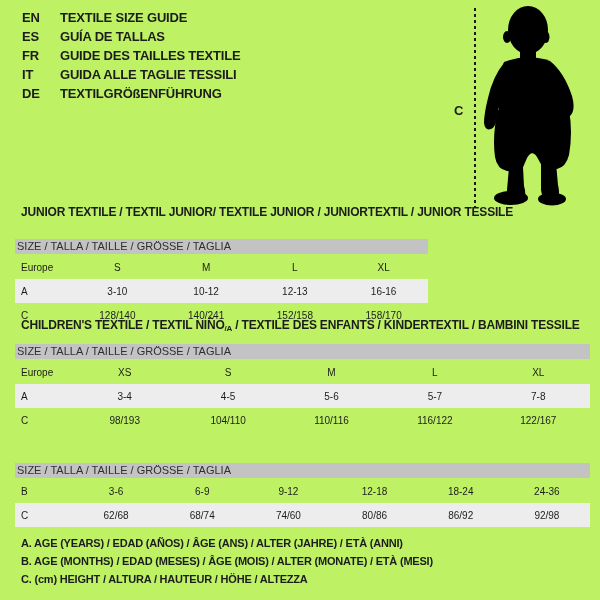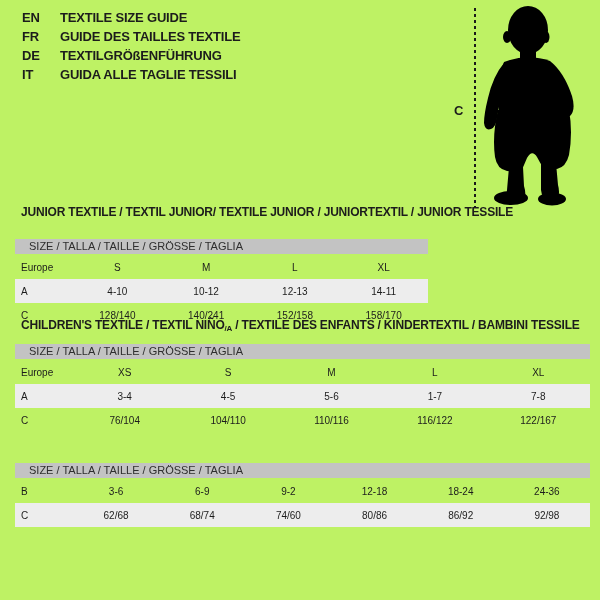--- a/index.html
+++ b/index.html
@@ -24,21 +24,21 @@
   .s2-title{top:317px;}
   .s3-title{top:423px;}
   .sub{font-size:8px;vertical-align:-2px;font-weight:bold;}
   
   .tbl{position:absolute;left:15px;}
   .t1{top:239px;width:413px;}
   .t2{top:344px;width:575px;}
   .t3{top:463px;width:575px;}
   .tbl-head{
     background:#c3c3c3;color:#2e2e2e;height:15px;line-height:15px;
-    font-size:11px;padding-left:14px;margin-bottom:1px;white-space:nowrap;overflow:hidden;
+    font-size:11px;padding-left:2px;margin-bottom:1px;white-space:nowrap;overflow:hidden;
   }
   table{width:100%;border-collapse:collapse;table-layout:fixed;}
   col.c0{width:58px;}
   td{height:24px;padding:0;font-size:10px;text-align:center;white-space:nowrap;}
   td:first-child{text-align:left;padding-left:6px;}
   tbody tr:nth-child(even){background:#ededed;}
   
   .legend{position:absolute;left:21px;top:534px;}
   .legend div{font-weight:bold;font-size:11px;letter-spacing:-0.2px;line-height:18px;white-space:nowrap;}
 </style>
@@ -46,30 +46,34 @@
 <body>
 
 <div class="page">
 
   <div class="langs">
     <div class="lang-row">
       <span>EN</span>
       <span>TEXTILE SIZE GUIDE</span>
     </div>
     <div class="lang-row">
+      <span>ES</span>
+      <span>GUÍA DE TALLAS</span>
+    </div>
+    <div class="lang-row">
       <span>FR</span>
       <span>GUIDE DES TAILLES TEXTILE</span>
     </div>
     <div class="lang-row">
+      <span>IT</span>
+      <span>GUIDA ALLE TAGLIE TESSILI</span>
+    </div>
+    <div class="lang-row">
       <span>DE</span>
       <span>TEXTILGRÖßENFÜHRUNG</span>
-    </div>
-    <div class="lang-row">
-      <span>IT</span>
-      <span>GUIDA ALLE TAGLIE TESSILI</span>
     </div>
   </div>
 
   <div class="dotted-line"></div>
   <div class="c-label">C</div>
   <svg class="baby" viewBox="0 0 115 215" aria-hidden="true">
     <g fill="#000000">
       <ellipse cx="48" cy="30" rx="20" ry="24"></ellipse>
       <ellipse cx="27" cy="37" rx="4" ry="6"></ellipse>
       <ellipse cx="66" cy="37" rx="3.5" ry="6"></ellipse>
@@ -98,24 +102,24 @@
       <tbody>
           <tr>
             <td>Europe</td>
             <td>S</td>
             <td>M</td>
             <td>L</td>
             <td>XL</td>
           </tr>
           <tr>
             <td>A</td>
-            <td>4-10</td>
+            <td>3-10</td>
             <td>10-12</td>
             <td>12-13</td>
-            <td>14-11</td>
+            <td>16-16</td>
           </tr>
           <tr>
             <td>C</td>
             <td>128/140</td>
             <td>140/241</td>
             <td>152/158</td>
             <td>158/170</td>
           </tr>
         </tbody>
     </table>
@@ -140,26 +144,26 @@
             <td>S</td>
             <td>M</td>
             <td>L</td>
             <td>XL</td>
           </tr>
           <tr>
             <td>A</td>
             <td>3-4</td>
             <td>4-5</td>
             <td>5-6</td>
-            <td>1-7</td>
+            <td>5-7</td>
             <td>7-8</td>
           </tr>
           <tr>
             <td>C</td>
-            <td>76/104</td>
+            <td>98/193</td>
             <td>104/110</td>
             <td>110/116</td>
             <td>116/122</td>
             <td>122/167</td>
           </tr>
         </tbody>
     </table>
   </div>
 
   <div class="tbl t3">
@@ -172,32 +176,37 @@
           <col>
           <col>
           <col>
           <col>
         </colgroup>
       <tbody>
           <tr>
             <td>B</td>
             <td>3-6</td>
             <td>6-9</td>
-            <td>9-2</td>
+            <td>9-12</td>
             <td>12-18</td>
             <td>18-24</td>
             <td>24-36</td>
           </tr>
           <tr>
             <td>C</td>
             <td>62/68</td>
             <td>68/74</td>
             <td>74/60</td>
             <td>80/86</td>
             <td>86/92</td>
             <td>92/98</td>
           </tr>
         </tbody>
     </table>
   </div>
 
+  <div class="legend">
+    <div>A. AGE (YEARS) / EDAD (AÑOS) / ÂGE (ANS) / ALTER (JAHRE) / ETÀ (ANNI)</div>
+    <div>B. AGE (MONTHS) / EDAD (MESES) / ÂGE (MOIS) / ALTER (MONATE) / ETÀ (MESI)</div>
+    <div>C. (cm) HEIGHT / ALTURA / HAUTEUR / HÖHE / ALTEZZA</div>
+  </div>
 
 </div>
 
 </body></html>

